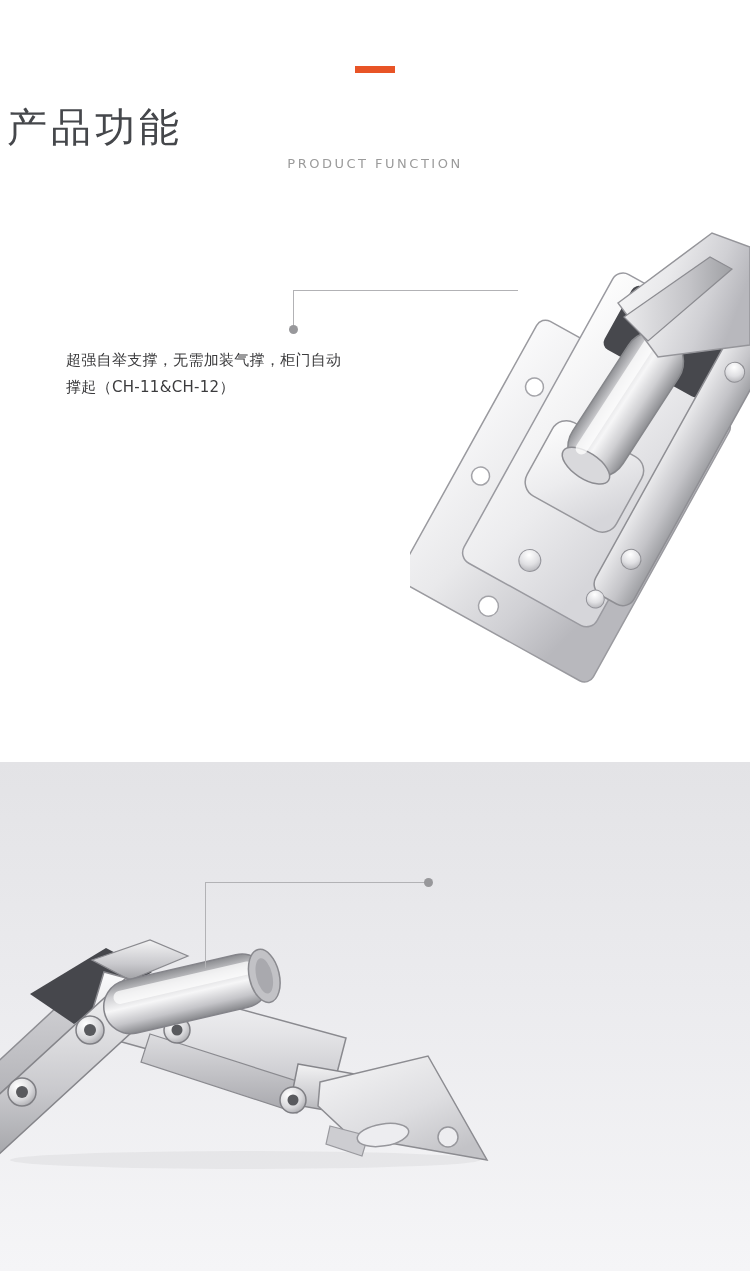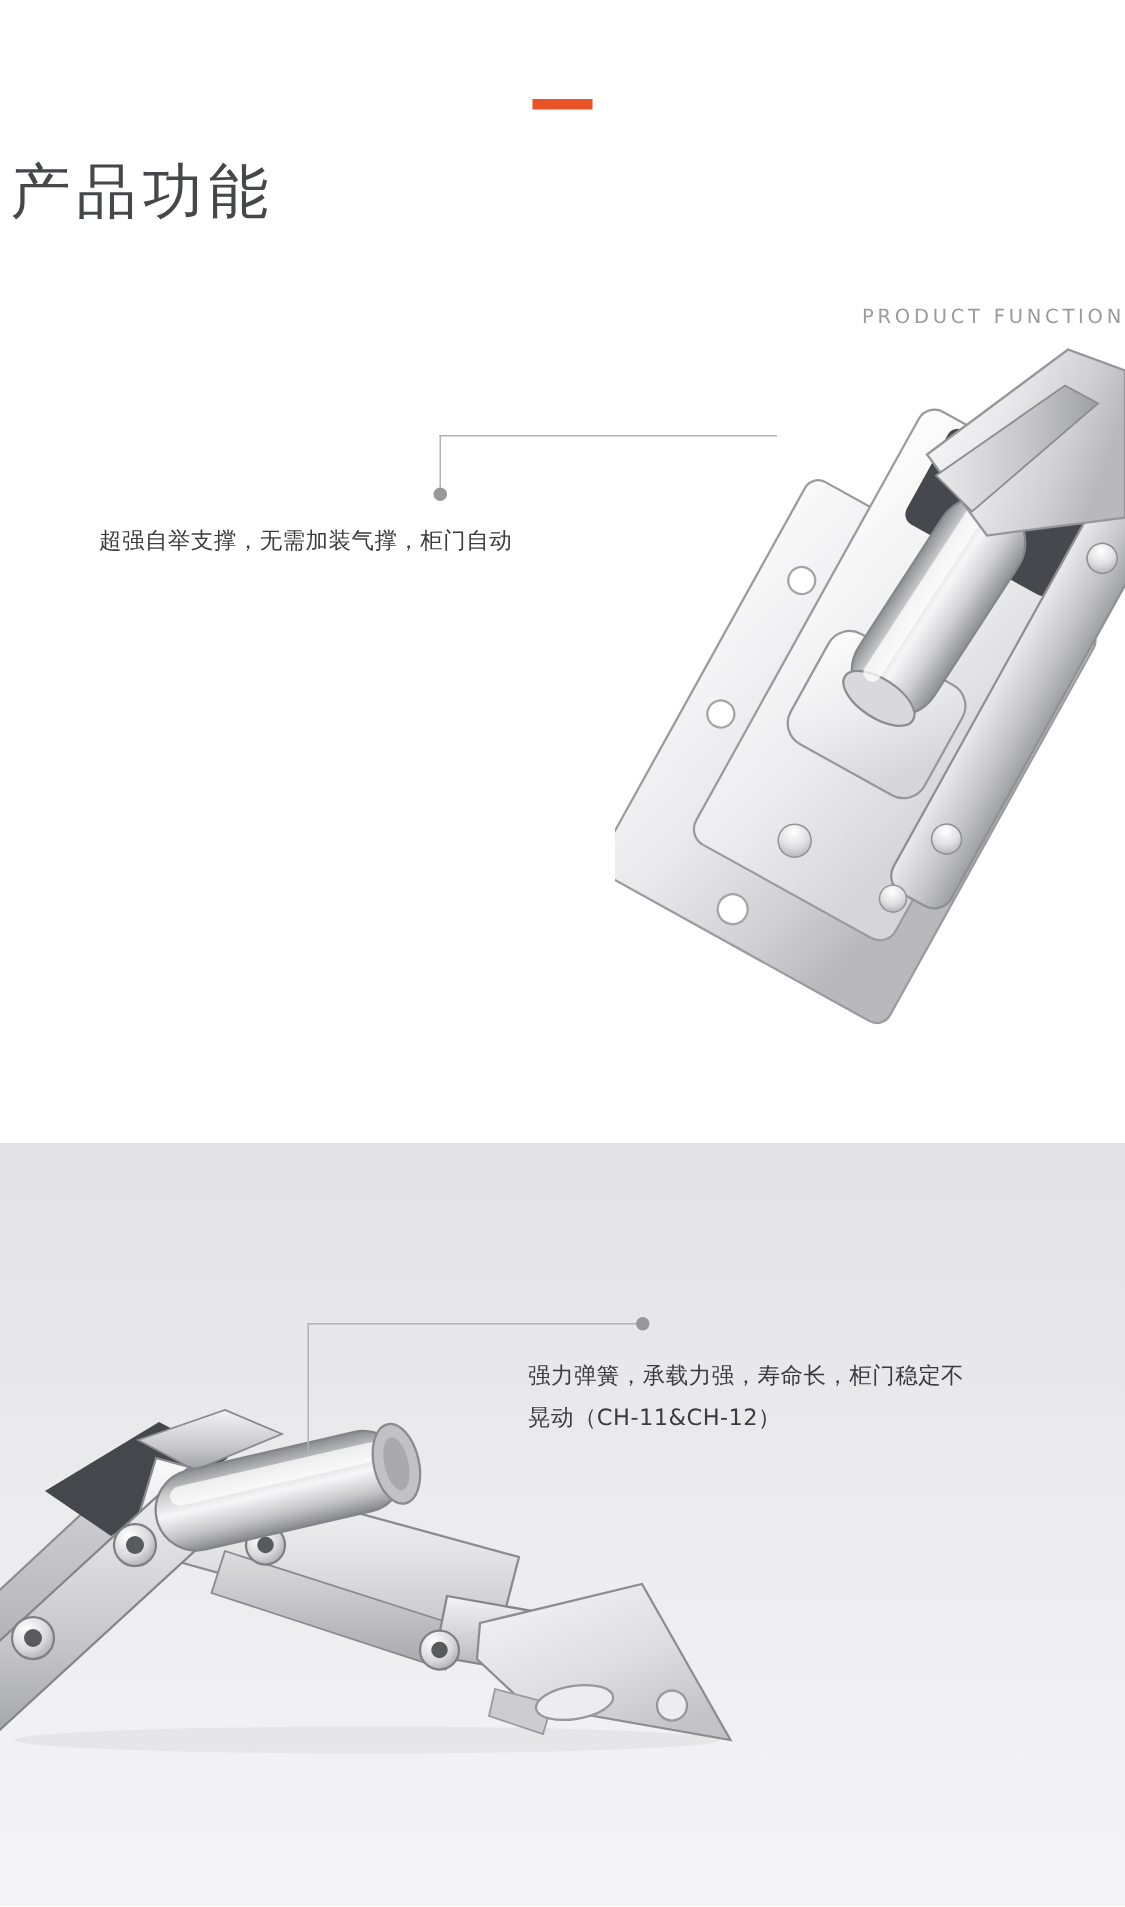--- a/index.html
+++ b/index.html
@@ -7,22 +7,22 @@
     position:relative;width:750px;height:1271px;overflow:hidden;background:#ffffff;
     font-family:"DejaVu Sans","Liberation Sans",sans-serif;
   }
   
   .accent-bar{position:absolute;left:355px;top:66px;width:40px;height:7px;background:#e85426;}
   .page-title{
     position:absolute;left:3px;right:0;top:96px;margin:4px;text-align:left;
     font-size:40px;font-weight:400;color:#45474b;letter-spacing:4px;
   }
   .page-subtitle{
-    position:absolute;left:0;right:0;top:156px;text-align:right;
-    font-size:13px;color:#9b9b9b;letter-spacing:2.5px;margin-top:48px;
+    position:absolute;left:0;right:0;top:156px;text-align:center;
+    font-size:13px;color:#9b9b9b;letter-spacing:2.5px;
   }
   
   .feature-text{position:absolute;color:#3b3b3d;font-size:15px;letter-spacing:.3px;}
   .feature-text .line{white-space:nowrap;}
   .text-1{left:66px;top:347px;line-height:27px;}
   .text-2{left:352px;top:903px;line-height:28px;}
   
   .h-line,.v-line{position:absolute;background:#b2b2b5;}
   .h-line{height:1px;}
   .v-line{width:1px;}
@@ -113,20 +113,21 @@
   </svg>
 
   <div class="callout">
     <div class="h-line" style="left:293px;top:290px;width:225px;"></div>
     <div class="v-line" style="left:293px;top:290px;height:37px;"></div>
     <div class="callout-dot" style="left:289px;top:325px;"></div>
   </div>
 
   <div class="feature-text text-1">
     <div class="line">超强自举支撑，无需加装气撑，柜门自动</div>
+    <div class="line">撑起（CH-11&amp;CH-12）</div>
   </div>
 
   <div class="section2-bg"></div>
 
   <svg class="hinge-svg hinge-2" width="500" height="245" viewBox="0 0 500 245">
     <defs>
       <linearGradient id="h2armF" x1="0" y1="0" x2="0" y2="1">
         <stop offset="0" stop-color="#f3f3f4"></stop>
           <stop offset="0.6" stop-color="#c9c9cd"></stop>
         <stop offset="1" stop-color="#a0a1a5"></stop>
@@ -202,18 +203,14 @@
     </g>
     <circle cx="448" cy="207" r="10" fill="#ededf0" stroke="#97979c" stroke-width="1.5"></circle>
   </svg>
 
   <div class="callout">
     <div class="h-line" style="left:205px;top:882px;width:220px;"></div>
     <div class="v-line" style="left:205px;top:882px;height:86px;"></div>
     <div class="callout-dot" style="left:424px;top:878px;"></div>
   </div>
 
-  <div class="feature-text text-2">
-    <div class="line">强力弹簧，承载力强，寿命长，柜门稳定不</div>
-    <div class="line">晃动（CH-11&amp;CH-12）</div>
-  </div>
 
 </div>
 
 </body></html>

